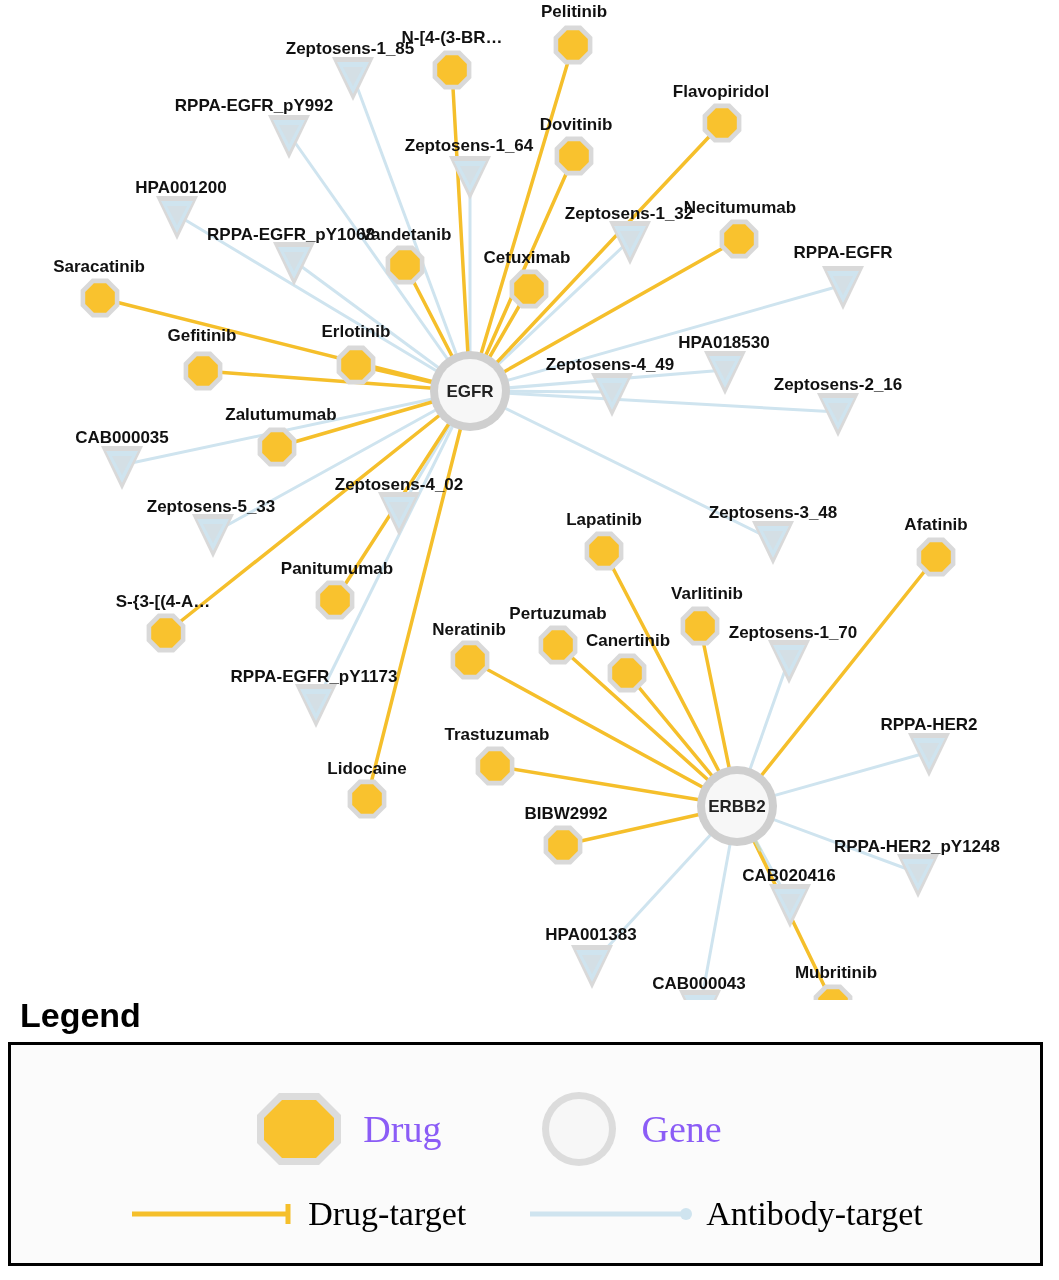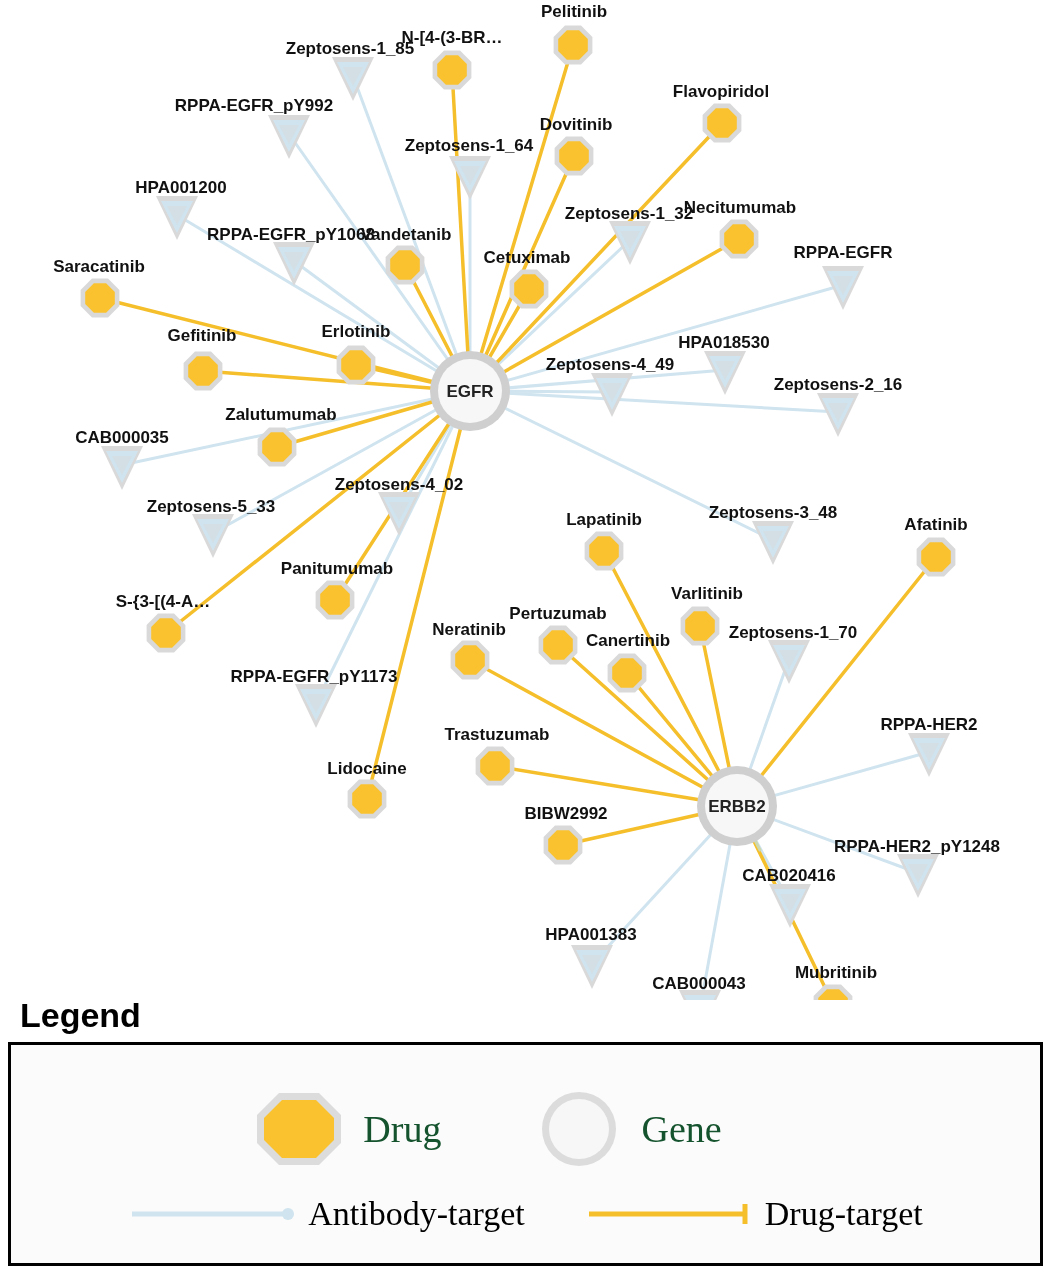--- a/index.html
+++ b/index.html
@@ -66,21 +66,21 @@
     gap: 0px;
   }
   .legend-item {
     display: flex;
     align-items: center;
     gap: 14px;
   }
   .legend-item .lbl {
     font-family: "Liberation Serif", serif;
     font-size: 38px;
-    color: #14532d;
+    color: #8b5cf6;
   }
   .legend-row2 {
     position: absolute;
     left: 0;
     top: 150px;
     width: 100%;
     display: flex;
     align-items: center;
     justify-content: center;
     gap: 60px;
@@ -426,26 +426,26 @@
         <circle cx="48" cy="44" r="30" fill="#f7f7f7"></circle>
       </svg>
       <span class="lbl">Gene</span>
     </div>
     <div class="sp2"></div>
   </div>
 
   <div class="legend-row2">
     <div class="legend-edge-item">
       <svg width="170" height="26" viewBox="0 0 170 26">
+        <line x1="4" y1="13" x2="160" y2="13" stroke="#f5bf2b" stroke-width="5"></line>
+        <line x1="160" y1="3" x2="160" y2="23" stroke="#f5bf2b" stroke-width="5"></line>
+      </svg>
+      <span class="lbl">Drug-target</span>
+    </div>
+    <div class="legend-edge-item">
+      <svg width="170" height="26" viewBox="0 0 170 26">
         <line x1="4" y1="13" x2="156" y2="13" stroke="#cfe4ef" stroke-width="5"></line>
         <circle cx="160" cy="13" r="6" fill="#cfe4ef"></circle>
       </svg>
       <span class="lbl">Antibody-target</span>
     </div>
-    <div class="legend-edge-item">
-      <svg width="170" height="26" viewBox="0 0 170 26">
-        <line x1="4" y1="13" x2="160" y2="13" stroke="#f5bf2b" stroke-width="5"></line>
-        <line x1="160" y1="3" x2="160" y2="23" stroke="#f5bf2b" stroke-width="5"></line>
-      </svg>
-      <span class="lbl">Drug-target</span>
-    </div>
   </div>
 </div>
 
 </body></html>

